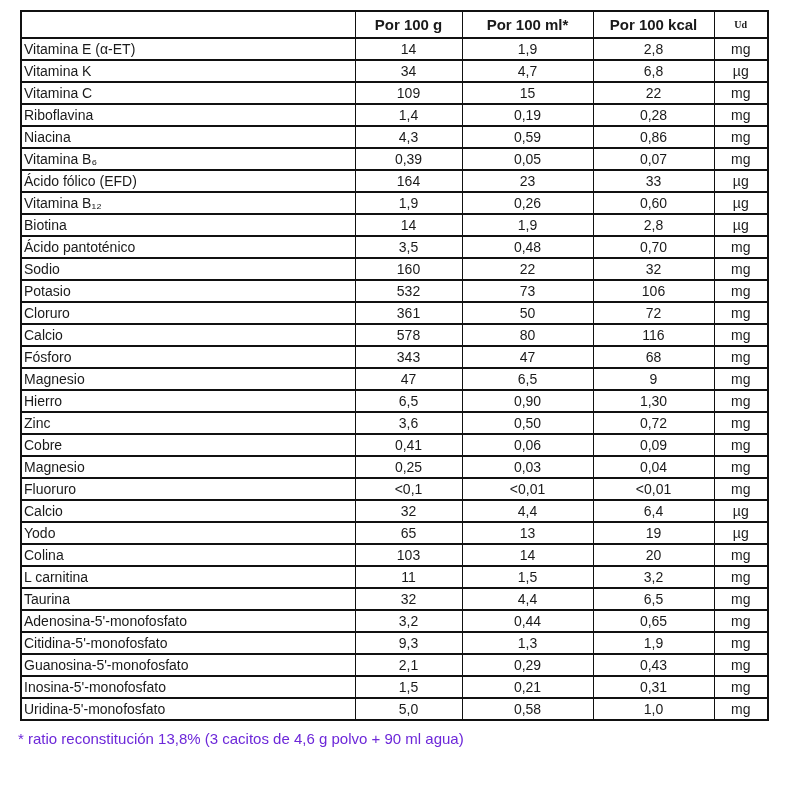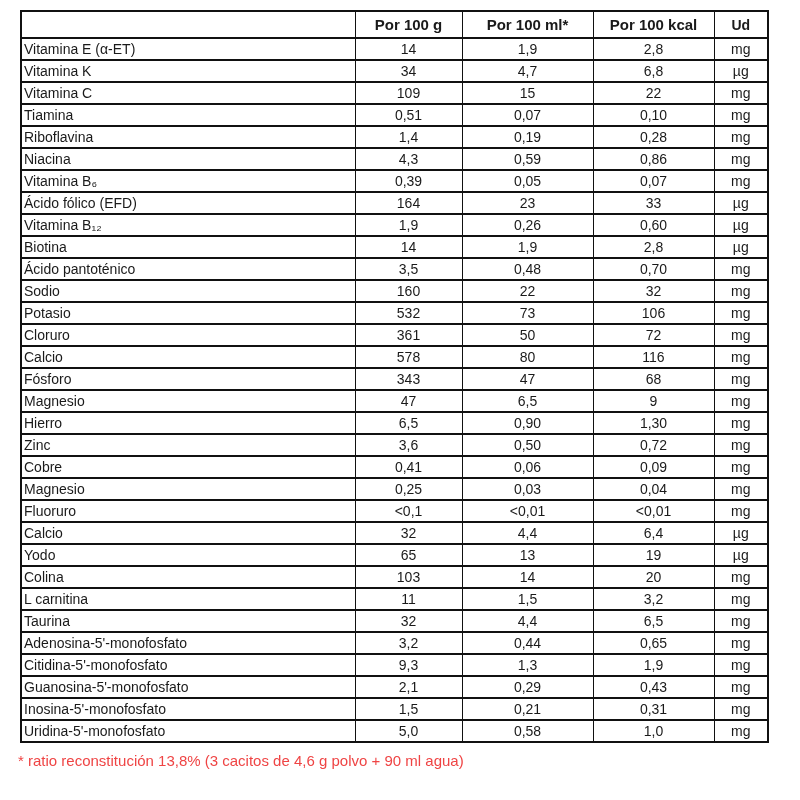--- a/index.html
+++ b/index.html
@@ -34,40 +34,41 @@
     white-space: nowrap;
   }
   table.nutrition th {
     height: 25px;
     font-size: 15px;
     font-weight: bold;
     text-align: center;
     padding: 0 2px;
   }
   table.nutrition th.ud-col {
-    font-size: 14px;
+    font-size: 10px;
+    font-family: Liberation Serif, serif;
   }
   table.nutrition td {
     height: 20px;
     font-size: 14px;
     font-weight: normal;
     padding: 0 2px;
   }
   td.name-col {
     text-align: left;
     padding-left: 8px;
   }
   td.num-col {
     text-align: center;
   }
   .footnote {
     margin-top: 9px;
     margin-left: -2px;
     font-size: 15px;
-    color: #ef4444;
+    color: #6d28d9;
   }
 </style>
 </head>
 <body>
 
 <div class="page">
 
   <table class="nutrition">
     <colgroup>
       <col style="width:334px">
@@ -101,27 +102,20 @@
           <td class="num-col">µg</td>
         </tr>
         <tr>
           <td class="name-col">Vitamina C</td>
           <td class="num-col">109</td>
           <td class="num-col">15</td>
           <td class="num-col">22</td>
           <td class="num-col">mg</td>
         </tr>
         <tr>
-          <td class="name-col">Tiamina</td>
-          <td class="num-col">0,51</td>
-          <td class="num-col">0,07</td>
-          <td class="num-col">0,10</td>
-          <td class="num-col">mg</td>
-        </tr>
-        <tr>
           <td class="name-col">Riboflavina</td>
           <td class="num-col">1,4</td>
           <td class="num-col">0,19</td>
           <td class="num-col">0,28</td>
           <td class="num-col">mg</td>
         </tr>
         <tr>
           <td class="name-col">Niacina</td>
           <td class="num-col">4,3</td>
           <td class="num-col">0,59</td>

